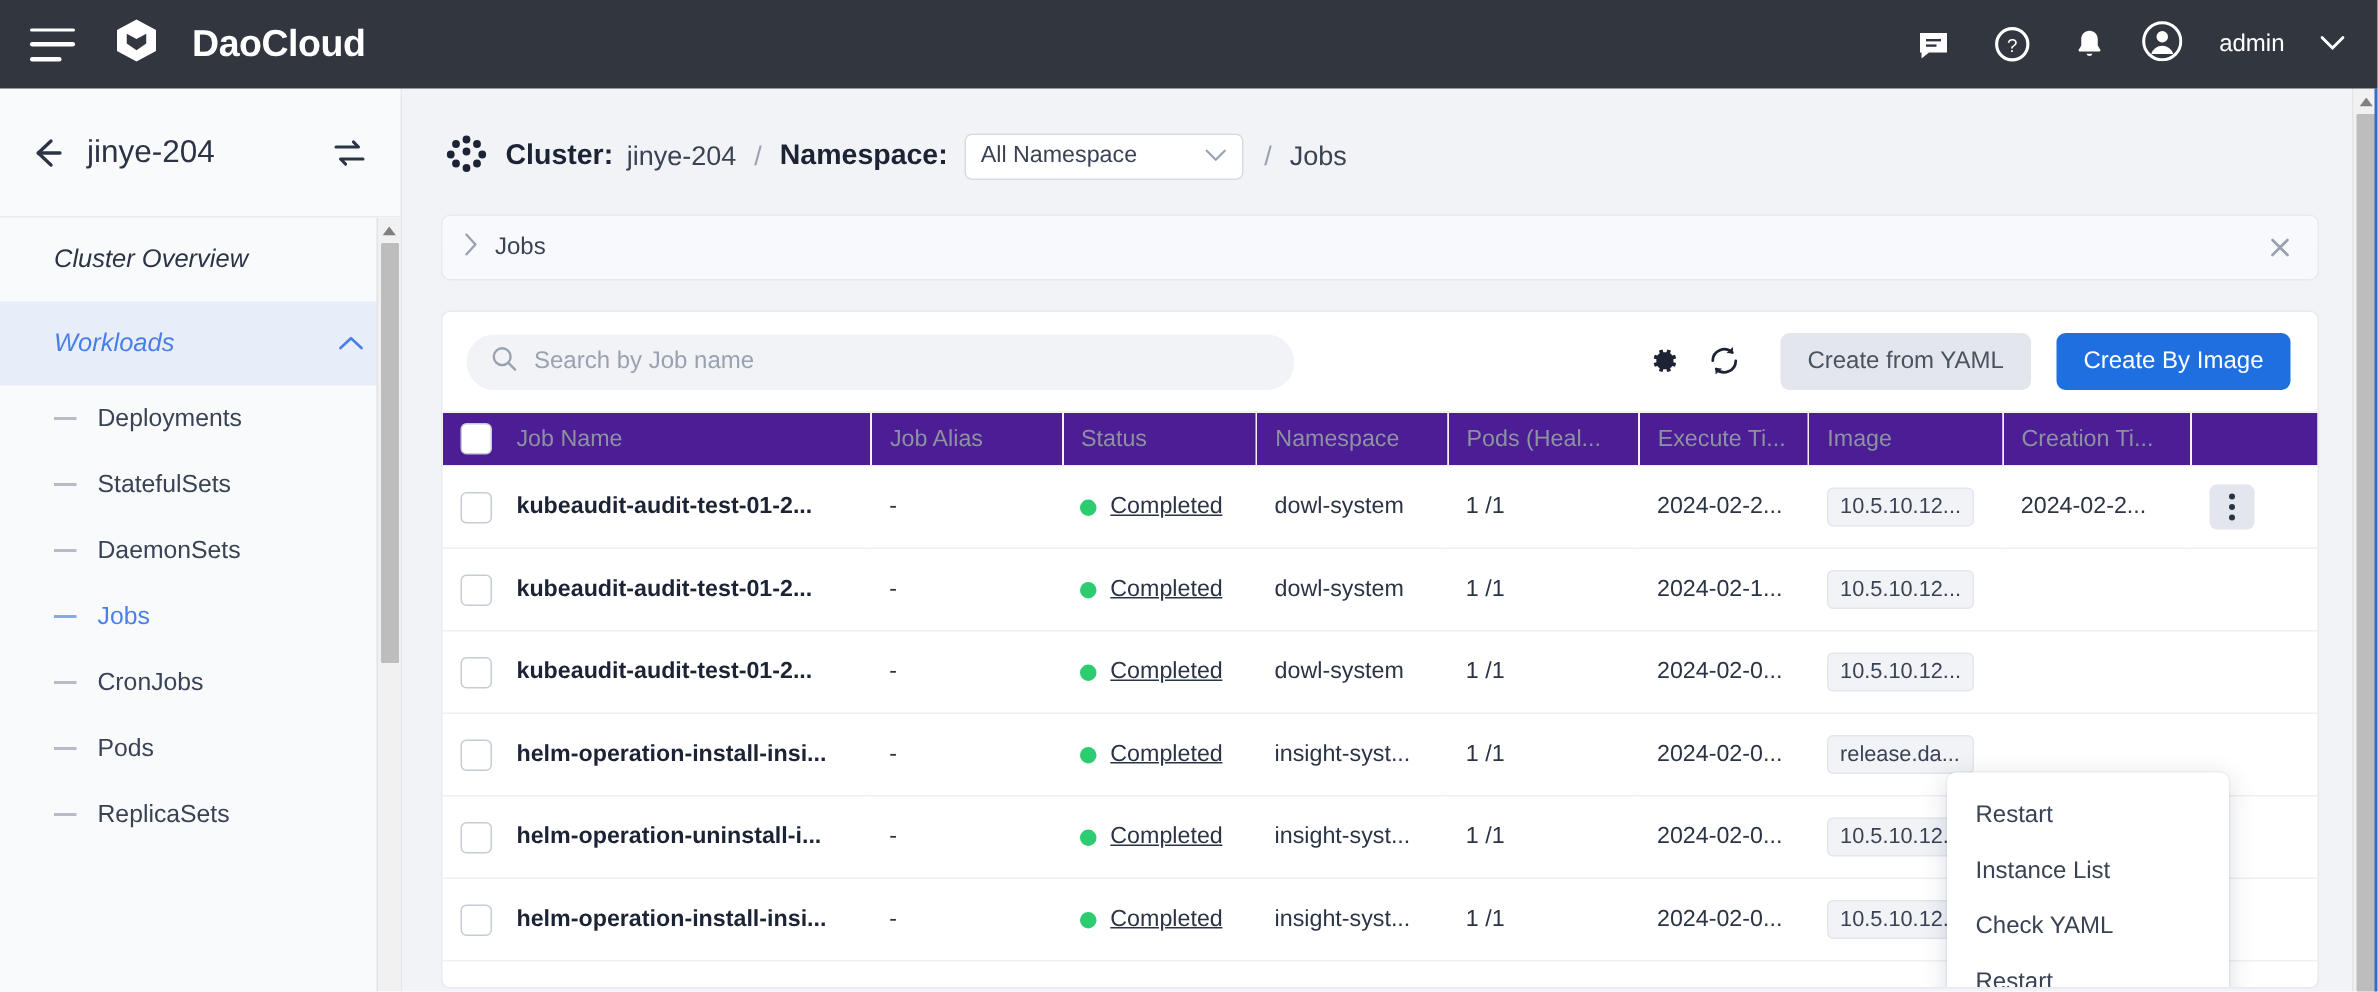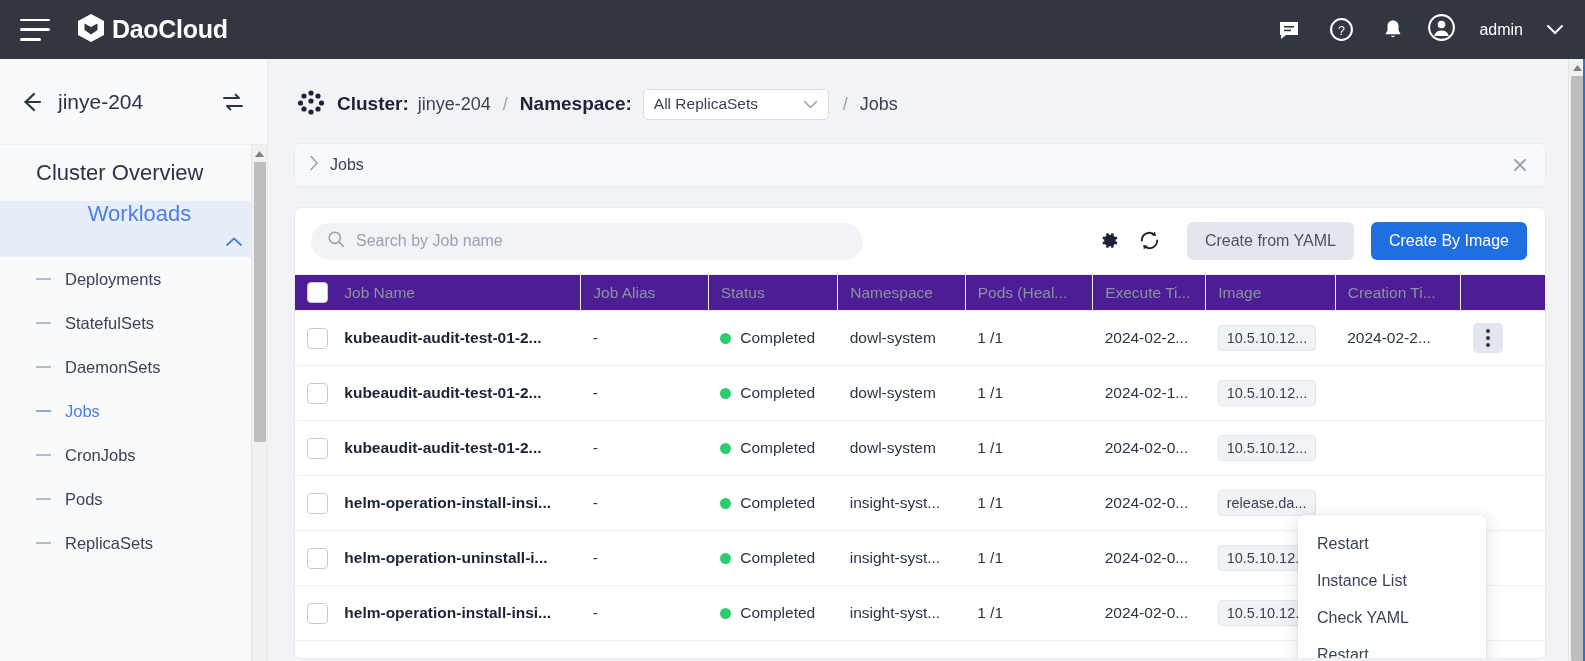--- a/index.html
+++ b/index.html
@@ -23,21 +23,21 @@
     width: 30px; height: 22px;
     margin-left: 20px; margin-right: 24px;
     display: flex; flex-direction: column; justify-content: space-between;
     cursor: pointer;
   }
   .hamburger span { display: block; height: 2.5px; background: #ffffff; border-radius: 2px; }
   .hamburger span:nth-child(1) { width: 30px; }
   .hamburger span:nth-child(2) { width: 30px; }
   .hamburger span:nth-child(3) { width: 21px; }
 
-  .brand { display: flex; align-items: center; gap: 4px; cursor: pointer; }
+  .brand { display: flex; align-items: center; gap: 20px; cursor: pointer; }
   .brand-name {
     color: #ffffff; font-size: 25px; font-weight: 700; letter-spacing: -0.3px;
   }
 
   .topbar-right {
     margin-left: auto; display: flex; align-items: center;
     gap: 26px; margin-right: 22px;
   }
   .ticon { width: 26px; height: 26px; display: flex; align-items: center; justify-content: center; cursor: pointer; }
   .ticon svg { display: block; }
@@ -63,25 +63,26 @@
   }
   .switch-icon { margin-left: auto; width: 24px; height: 24px; cursor: pointer; }
 
   .sidebar-scroll {
     position: relative;
     height: 516px;
     overflow: hidden;
   }
   .nav-item {
     height: 56px; display: flex; align-items: center;
-    padding-left: 36px; font-size: 22px; color: #2b3445;
+    padding-left: 36px; font-size: 17px; color: #2b3445;
     cursor: pointer;
+    font-style: italic;
   }
   .nav-item.group {
-    color: #4a7fe8; background: #e8eef9; padding-right: 24px; flex-direction: column;
+    color: #4a7fe8; background: #e8eef9; padding-right: 24px;
   }
   .nav-item .chev {
     margin-left: auto;
   }
   .nav-sub {
     height: 44px; display: flex; align-items: center;
     padding-left: 36px; font-size: 16.5px; color: #3a4354;
     cursor: pointer; gap: 14px;
   }
   .nav-sub .dash { display: inline-block; width: 15px; height: 2px; background: #b7bdc8; flex: none; }
@@ -180,21 +181,21 @@
     height: 55px; border-bottom: 1px solid #eef0f4;
     font-size: 15.5px; color: #2b3445; padding: 0 12px;
     overflow: hidden; white-space: nowrap; text-overflow: ellipsis;
   }
   .cb {
     width: 21px; height: 21px; border: 1.5px solid #c6ccd6;
     border-radius: 4px; background: #fff; display: inline-block;
     vertical-align: middle; cursor: pointer;
   }
   td.c-name { font-weight: 700; color: #1b2334; }
-  .status-cell { display: flex; align-items: center; gap: 9px; }
+  .status-cell { display: flex; align-items: center; gap: 9px; text-decoration: underline; }
   .dot { width: 11px; height: 11px; border-radius: 50%; background: #2ecc71; flex: none; }
   .status-txt { overflow: hidden; white-space: nowrap; }
   .img-chip {
     display: inline-block; max-width: 100%;
     background: #f1f3f7; border: 1px solid #e3e6ed; border-radius: 4px;
     padding: 4px 8px; font-size: 14.5px; color: #3a4354;
     overflow: hidden; white-space: nowrap; text-overflow: ellipsis;
     vertical-align: middle;
   }
   .kebab {
@@ -370,21 +371,21 @@
         <circle cx="10" cy="22" r="2.6" fill="#1b2334"></circle>
         <circle cx="24" cy="22" r="2.6" fill="#1b2334"></circle>
         <circle cx="17" cy="25" r="2.6" fill="#1b2334"></circle>
       </svg>
     </span>
     <span class="crumb-strong">Cluster:</span>
     <span class="crumb-val">jinye-204</span>
     <span class="crumb-sep">/</span>
     <span class="crumb-strong">Namespace:</span>
     <div class="ns-select">
-      <span>All ReplicaSets</span>
+      <span>All Namespace</span>
       <span class="chev">
         <svg width="15" height="9" viewBox="0 0 15 9">
             <path d="M1.5 1.5 L7.5 7.5 L13.5 1.5" stroke="#9aa2b1" stroke-width="1.5" fill="none" stroke-linecap="round" stroke-linejoin="round"></path>
           </svg>
       </span>
     </div>
     <span class="crumb-sep">/</span>
     <span class="crumb-val">Jobs</span>
   </div>
 

